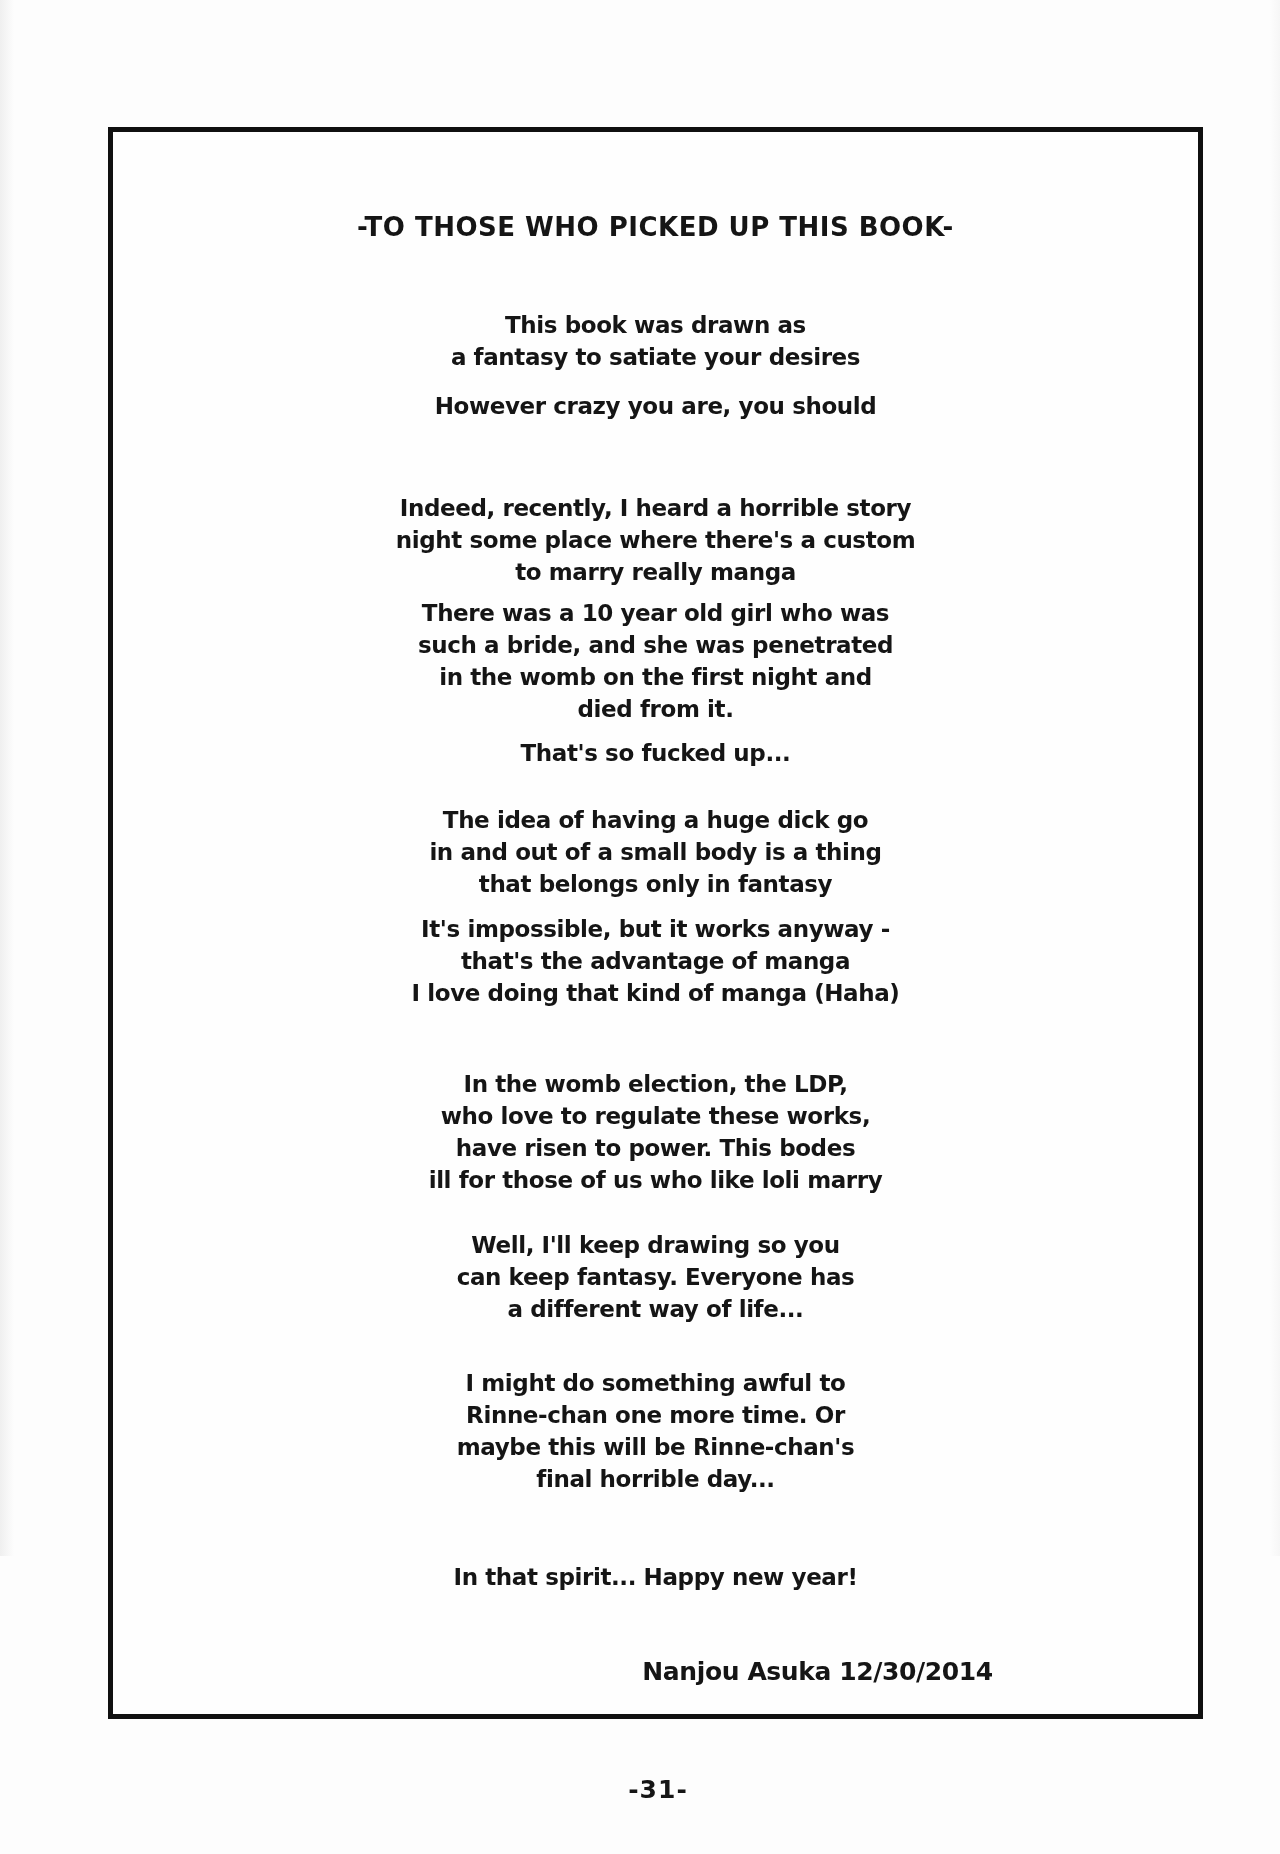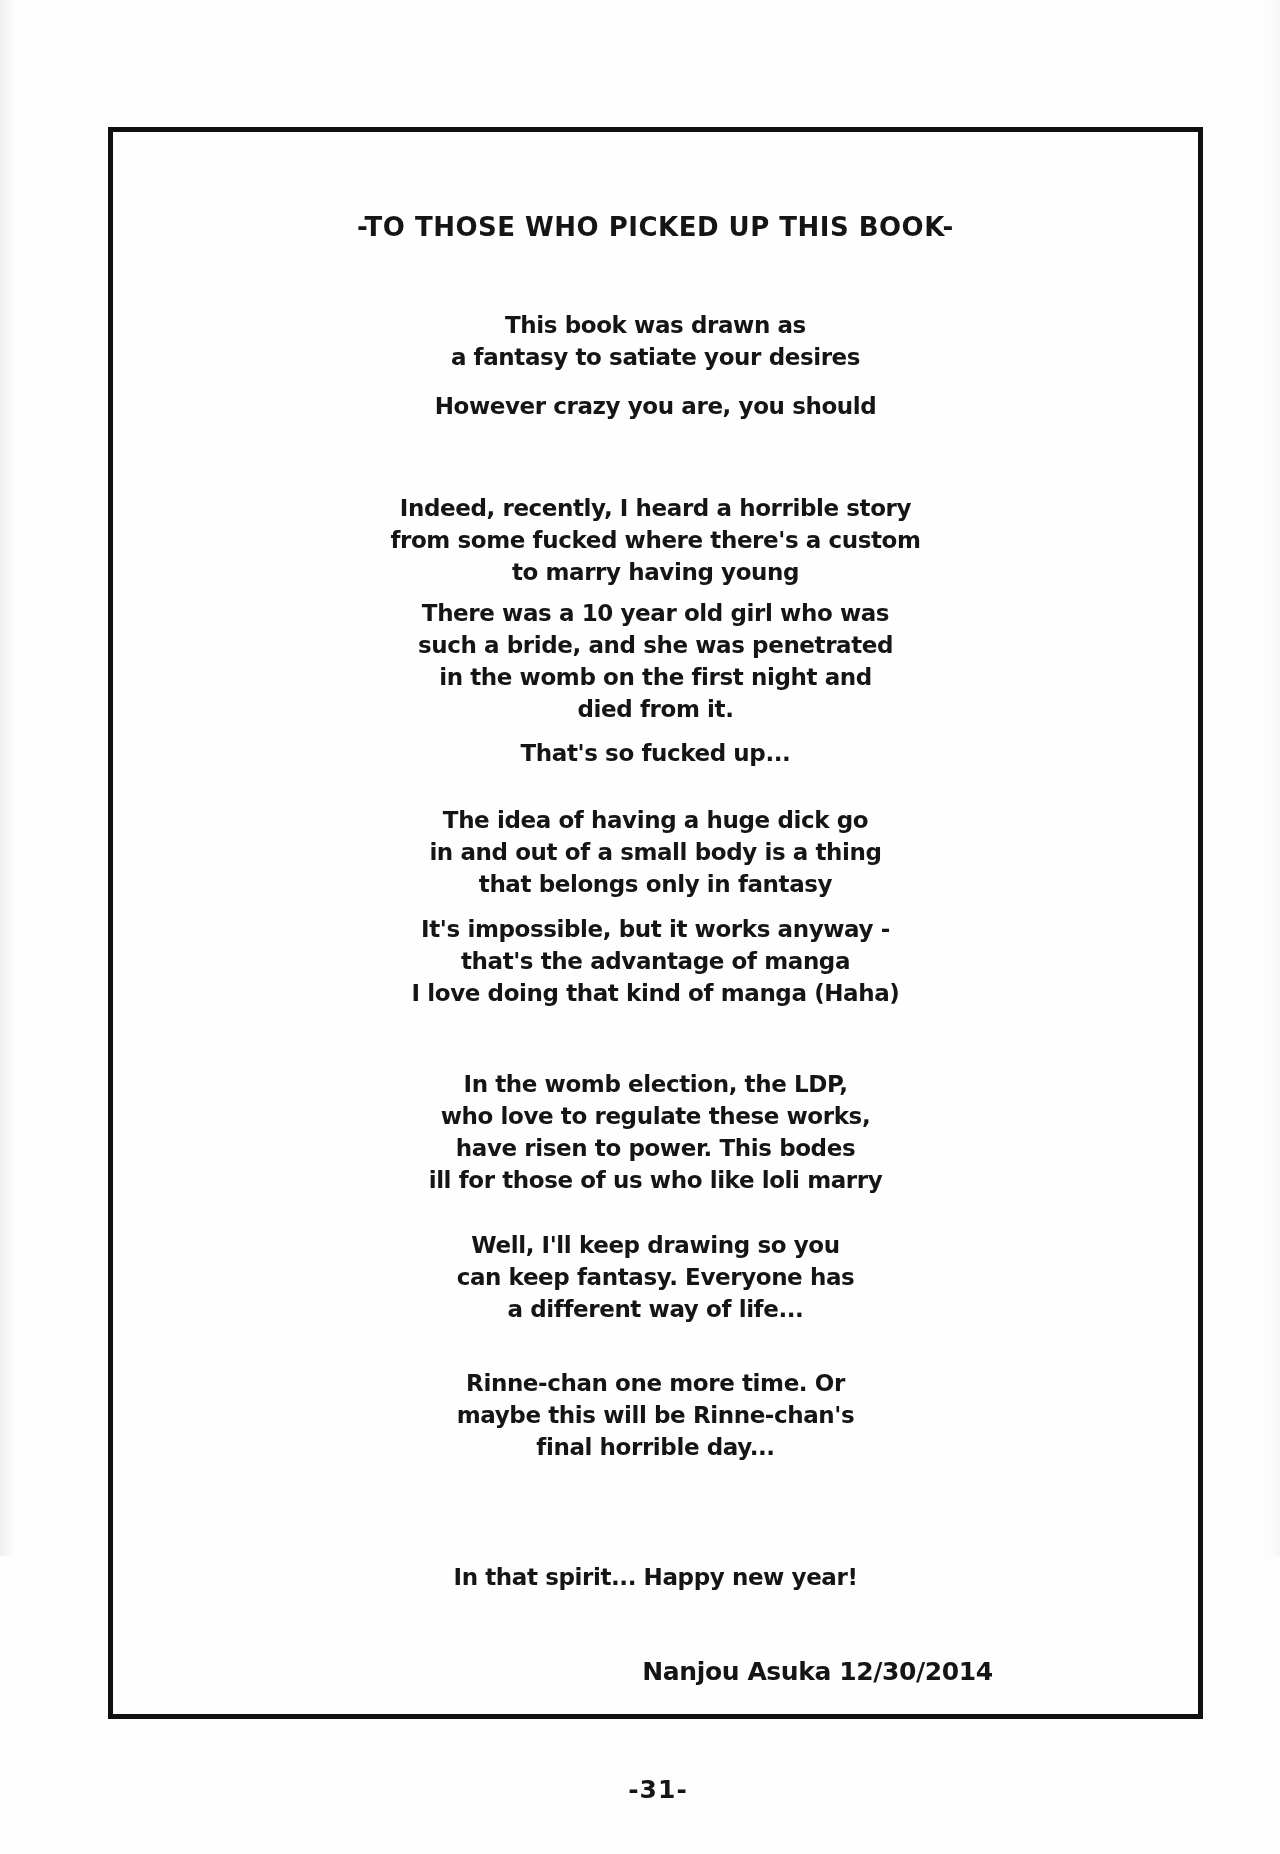--- a/index.html
+++ b/index.html
@@ -79,22 +79,22 @@
       <div class="line">This book was drawn as</div>
       <div class="line">a fantasy to satiate your desires</div>
     </div>
 
     <div class="block" style="top:258px">
       <div class="line">However crazy you are, you should</div>
     </div>
 
     <div class="block" style="top:360px">
       <div class="line">Indeed, recently, I heard a horrible story</div>
-      <div class="line">from some fucked where there's a custom</div>
-      <div class="line">to marry having young</div>
+      <div class="line">night some place where there's a custom</div>
+      <div class="line">to marry really manga</div>
     </div>
 
     <div class="block" style="top:465px">
       <div class="line">There was a 10 year old girl who was</div>
       <div class="line">such a bride, and she was penetrated</div>
       <div class="line">in the womb on the first night and</div>
       <div class="line">died from it.</div>
     </div>
 
     <div class="block" style="top:605px">
@@ -120,20 +120,21 @@
       <div class="line">ill for those of us who like loli marry</div>
     </div>
 
     <div class="block" style="top:1097px">
       <div class="line">Well, I'll keep drawing so you</div>
       <div class="line">can keep fantasy. Everyone has</div>
       <div class="line">a different way of life...</div>
     </div>
 
     <div class="block" style="top:1235px">
+      <div class="line">I might do something awful to</div>
       <div class="line">Rinne-chan one more time. Or</div>
       <div class="line">maybe this will be Rinne-chan's</div>
       <div class="line">final horrible day...</div>
     </div>
 
     <div class="block" style="top:1429px">
       <div class="line">In that spirit... Happy new year!</div>
     </div>
 
     <div class="block signature" style="top:1524px">Nanjou Asuka 12/30/2014</div>

